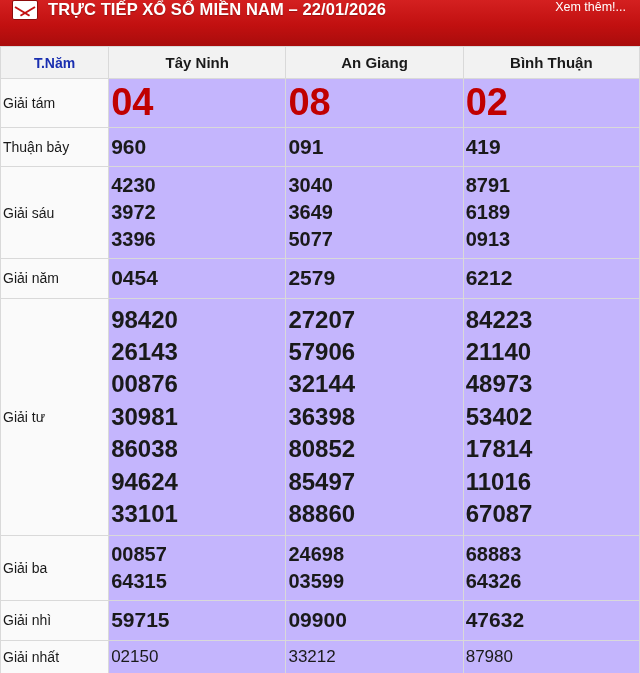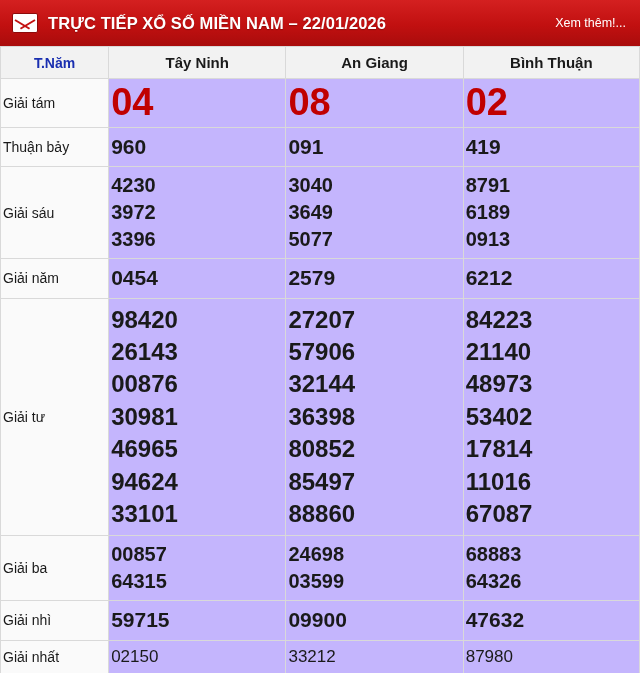--- a/index.html
+++ b/index.html
@@ -15,21 +15,20 @@
     position: relative;
     background: #ffffff;
     overflow: hidden;
   }
 
   
   .header {
     height: 46px;
     background: linear-gradient(to bottom, #d42020 0%, #c11010 55%, #a90c0c 100%);
     display: flex;
-    align-items: center;
     padding: 0 10px 0 12px;
     position: relative;
   }
   .header .env-icon {
     width: 26px;
     height: 20px;
     background: #ffffff;
     border: 1px solid #8d0b0b;
     border-radius: 2px;
     position: relative;
@@ -225,21 +224,21 @@
             <span class="v">6212</span>
           </td>
         </tr>
         <tr class="g4">
           <td class="rowlabel">Giải tư</td>
           <td class="vals">
             <span class="v">98420</span>
             <span class="v">26143</span>
             <span class="v">00876</span>
             <span class="v">30981</span>
-            <span class="v">46965</span>
+            <span class="v">86038</span>
             <span class="v">94624</span>
             <span class="v">33101</span>
           </td>
           <td class="vals">
             <span class="v">27207</span>
             <span class="v">57906</span>
             <span class="v">32144</span>
             <span class="v">36398</span>
             <span class="v">80852</span>
             <span class="v">85497</span>

